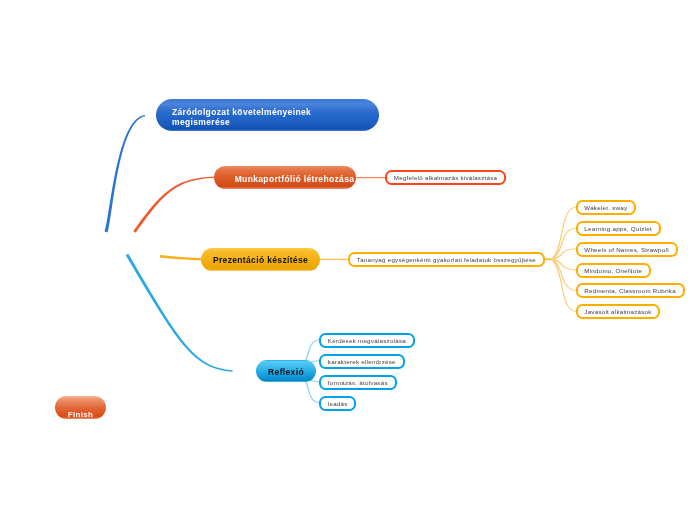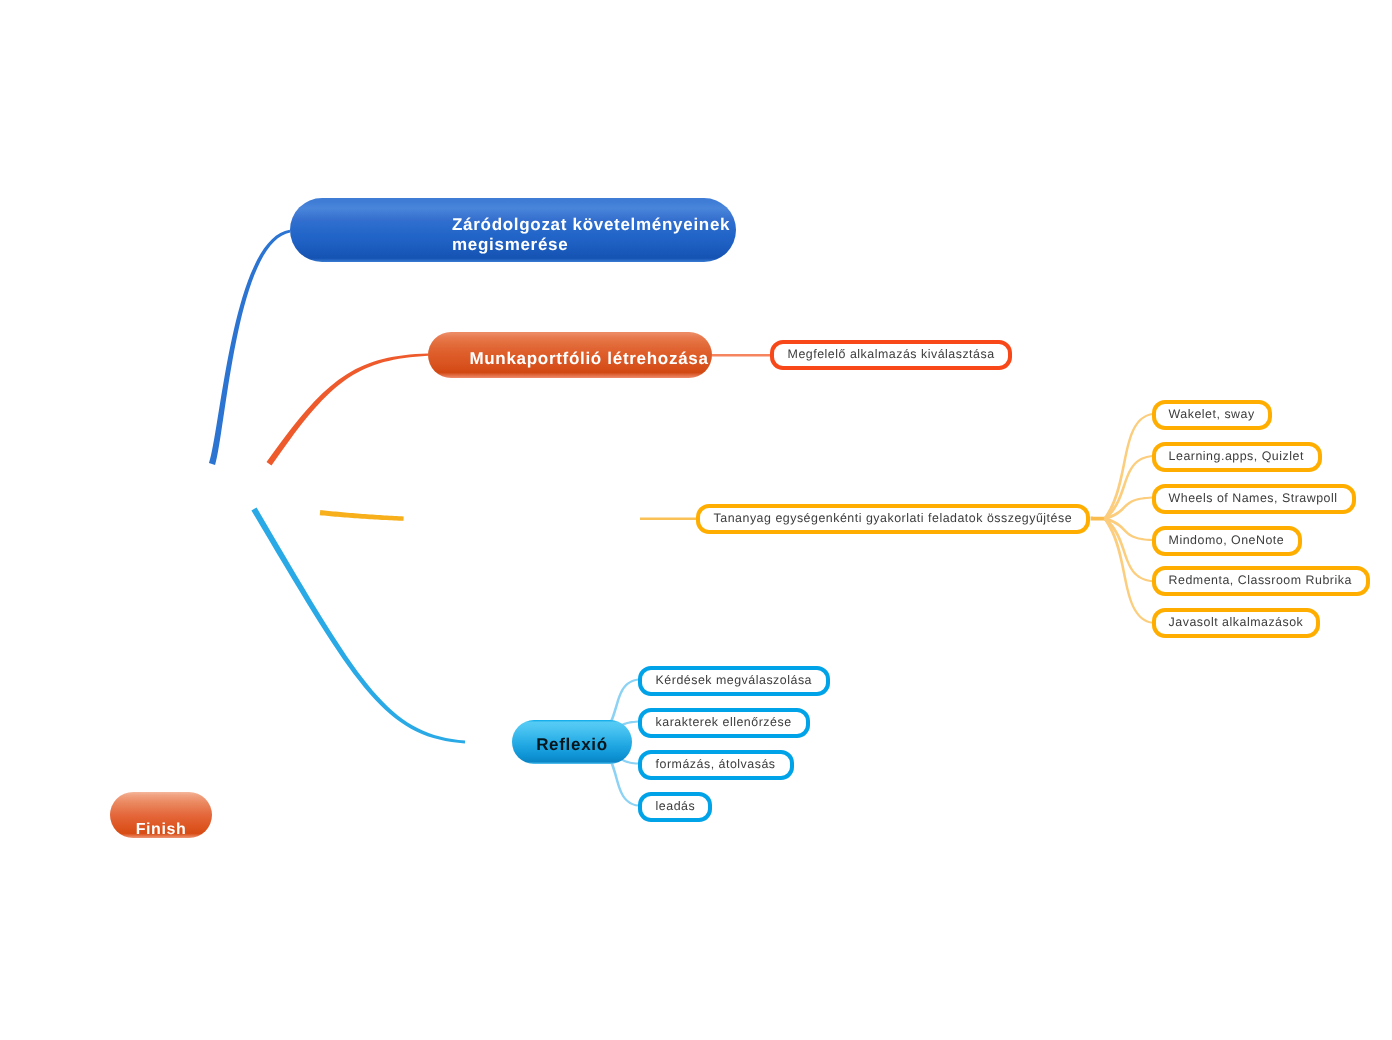--- a/index.html
+++ b/index.html
@@ -12,23 +12,23 @@
         justify-content:center;white-space:nowrap;}
   .lbl{display:block;}
 
   
   .n-root{left:11px;top:231px;width:157px;height:25px;border-radius:13px;
     border:1.8px solid #5ba5db;
     background:linear-gradient(to bottom,#ffffff 0%,#fbfbfc 30%,#f0f1f2 55%,#d2d6d9 88%,#dfe3e6 96%,#edf0f2 100%);
     color:#12255d;font-size:10.8px;font-weight:bold;letter-spacing:0.38px;padding-left:3px;}
 
   
-  .n-b1{left:145px;top:99px;width:223px;height:32px;border-radius:16px;
+  .n-b1{left:156px;top:99px;width:223px;height:32px;border-radius:16px;
     background:linear-gradient(to bottom,#3e7cd6 0%,#3e7cd6 5%,#4986da 16%,#356fcf 34%,#2e6ece 38%,#2669cb 50%,#2366c9 56%,#1c5dc0 75%,#1553b2 94%,#3a7cd4 100%);
-    color:#ffffff;font-size:8.5px;font-weight:bold;letter-spacing:0.35px;justify-content:flex-end;
+    color:#ffffff;font-size:8.5px;font-weight:bold;letter-spacing:0.35px;justify-content:flex-start;
     padding-left:16px;line-height:10.2px;white-space:normal;}
   .n-b1 .lbl{width:142px;position:relative;top:2px;}
   .n-b2 .lbl{position:relative;top:1px;margin-left:19px;}
   .n-b2{left:214px;top:166px;width:142px;height:23px;border-radius:11.5px;
     background:linear-gradient(to bottom,#ec8a63 0%,#ec8a63 4%,#e87b50 11%,#e4703f 22%,#e16635 34%,#de5e2a 46%,#db5825 58%,#d85320 70%,#d54d19 80%,#d24812 88%,#e06b42 94%,#f08a6a 100%);
     color:#ffffff;font-size:8.5px;font-weight:bold;letter-spacing:0.35px;}
   .n-b3{left:201px;top:248px;width:119px;height:23px;border-radius:12px;
     background:linear-gradient(to bottom,#fcc840 0%,#fcc840 4%,#fac034 10%,#f8bc2a 18%,#f6b722 30%,#f4b31a 44%,#f2af12 54%,#f0ac0e 66%,#eea806 78%,#eba503 92%,#fbd06a 100%);
     color:#111111;font-size:8.5px;font-weight:bold;letter-spacing:0.35px;}
   .n-b4 .lbl{position:relative;top:1px;}
@@ -71,20 +71,23 @@
       <path d="M 298.19 371.22 L 299.24 371.54 L 300.19 371.87 L 301.07 372.21 L 301.86 372.56 L 302.59 372.92 L 303.25 373.28 L 303.85 373.65 L 304.40 374.02 L 304.90 374.40 L 305.35 374.79 L 305.78 375.17 L 306.17 375.56 L 306.53 375.95 L 306.88 376.34 L 307.22 376.73 L 307.54 377.12 L 307.87 377.51 L 308.19 377.90 L 308.52 378.29 L 308.87 378.67 L 309.24 379.04 L 309.62 379.40 L 310.04 379.75 L 310.49 380.09 L 310.98 380.40 L 311.52 380.70 L 312.10 380.98 L 312.73 381.23 L 313.41 381.47 L 314.16 381.67 L 314.97 381.85 L 315.85 382.01 L 316.81 382.13 L 317.85 382.23 L 318.97 382.30 L 319.03 381.30 L 317.93 381.22 L 316.93 381.11 L 316.01 380.98 L 315.18 380.82 L 314.42 380.63 L 313.74 380.43 L 313.12 380.21 L 312.56 379.97 L 312.05 379.71 L 311.59 379.43 L 311.17 379.14 L 310.78 378.84 L 310.42 378.52 L 310.09 378.19 L 309.77 377.84 L 309.45 377.48 L 309.15 377.11 L 308.84 376.72 L 308.53 376.33 L 308.21 375.92 L 307.88 375.50 L 307.52 375.07 L 307.13 374.64 L 306.71 374.21 L 306.26 373.77 L 305.76 373.34 L 305.22 372.91 L 304.63 372.48 L 303.97 372.07 L 303.26 371.66 L 302.48 371.26 L 301.63 370.87 L 300.71 370.49 L 299.70 370.13 L 298.61 369.78 Z" fill="#8bd2f4"></path>
       <path d="M 297.92 371.07 L 298.95 372.00 L 299.91 372.96 L 300.79 373.96 L 301.59 374.99 L 302.33 376.04 L 303.00 377.12 L 303.62 378.23 L 304.18 379.35 L 304.70 380.48 L 305.18 381.63 L 305.61 382.78 L 306.02 383.94 L 306.40 385.10 L 306.76 386.26 L 307.10 387.41 L 307.43 388.55 L 307.75 389.68 L 308.07 390.79 L 308.40 391.87 L 308.74 392.94 L 309.09 393.98 L 309.47 394.98 L 309.87 395.95 L 310.31 396.88 L 310.79 397.77 L 311.31 398.61 L 311.89 399.41 L 312.52 400.14 L 313.21 400.81 L 313.97 401.42 L 314.81 401.96 L 315.72 402.42 L 316.71 402.80 L 317.77 403.09 L 318.93 403.30 L 319.07 402.30 L 318.00 402.10 L 317.03 401.82 L 316.15 401.47 L 315.34 401.04 L 314.61 400.56 L 313.94 400.01 L 313.33 399.39 L 312.77 398.72 L 312.25 397.99 L 311.78 397.21 L 311.35 396.37 L 310.95 395.49 L 310.58 394.55 L 310.23 393.58 L 309.90 392.57 L 309.58 391.52 L 309.27 390.44 L 308.96 389.34 L 308.65 388.21 L 308.33 387.06 L 308.00 385.89 L 307.65 384.71 L 307.28 383.52 L 306.88 382.33 L 306.44 381.14 L 305.96 379.94 L 305.44 378.75 L 304.86 377.58 L 304.22 376.41 L 303.52 375.26 L 302.76 374.14 L 301.91 373.04 L 300.99 371.96 L 299.98 370.93 L 298.88 369.93 Z" fill="#8bd2f4"></path>
     </svg>
 
   <div class="node n-b1">
       <span class="lbl">Záródolgozat követelményeinek megismerése</span>
     </div>
   <div class="node n-b2">
       <span class="lbl">Munkaportfólió létrehozása</span>
     </div>
+  <div class="node n-b3">
+      <span class="lbl">Prezentáció készítése</span>
+    </div>
   <div class="node n-b4">
       <span class="lbl">Reflexió</span>
     </div>
   <div class="node n-finish">
       <span class="lbl">Finish</span>
     </div>
 
   <div class="node leaf or" style="left:385px;top:170px;">
       <span class="lbl">Megfelelő alkalmazás kiválasztása</span>
     </div>

